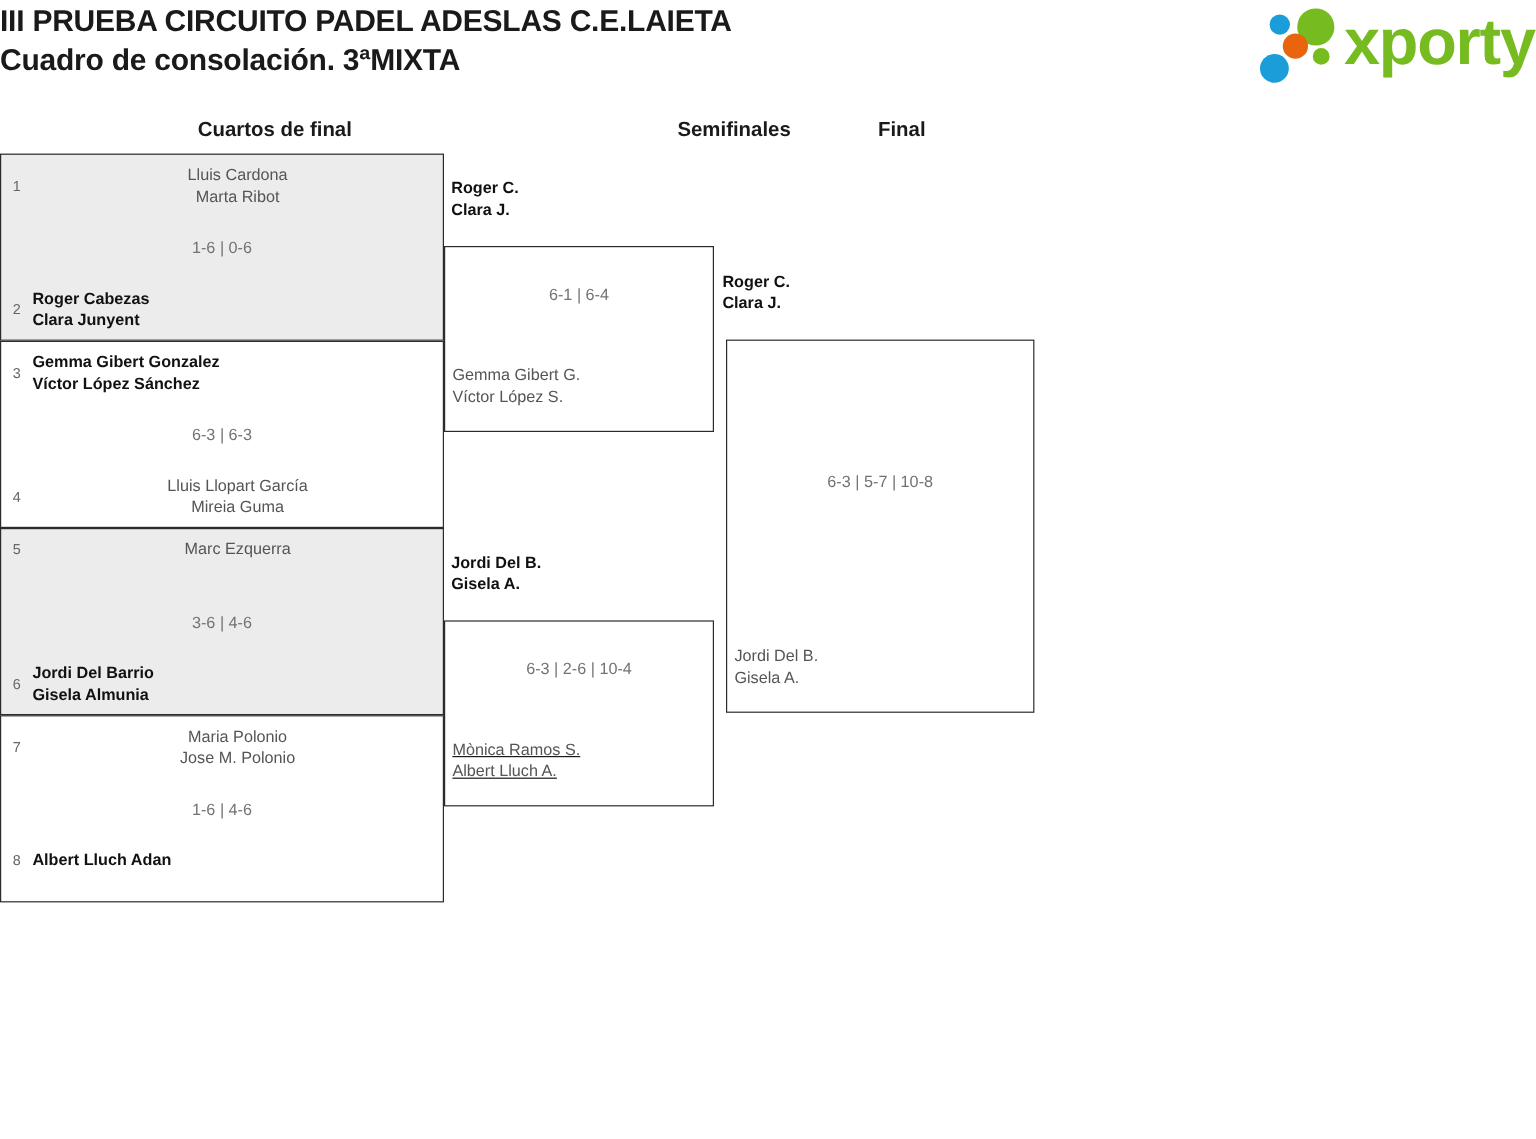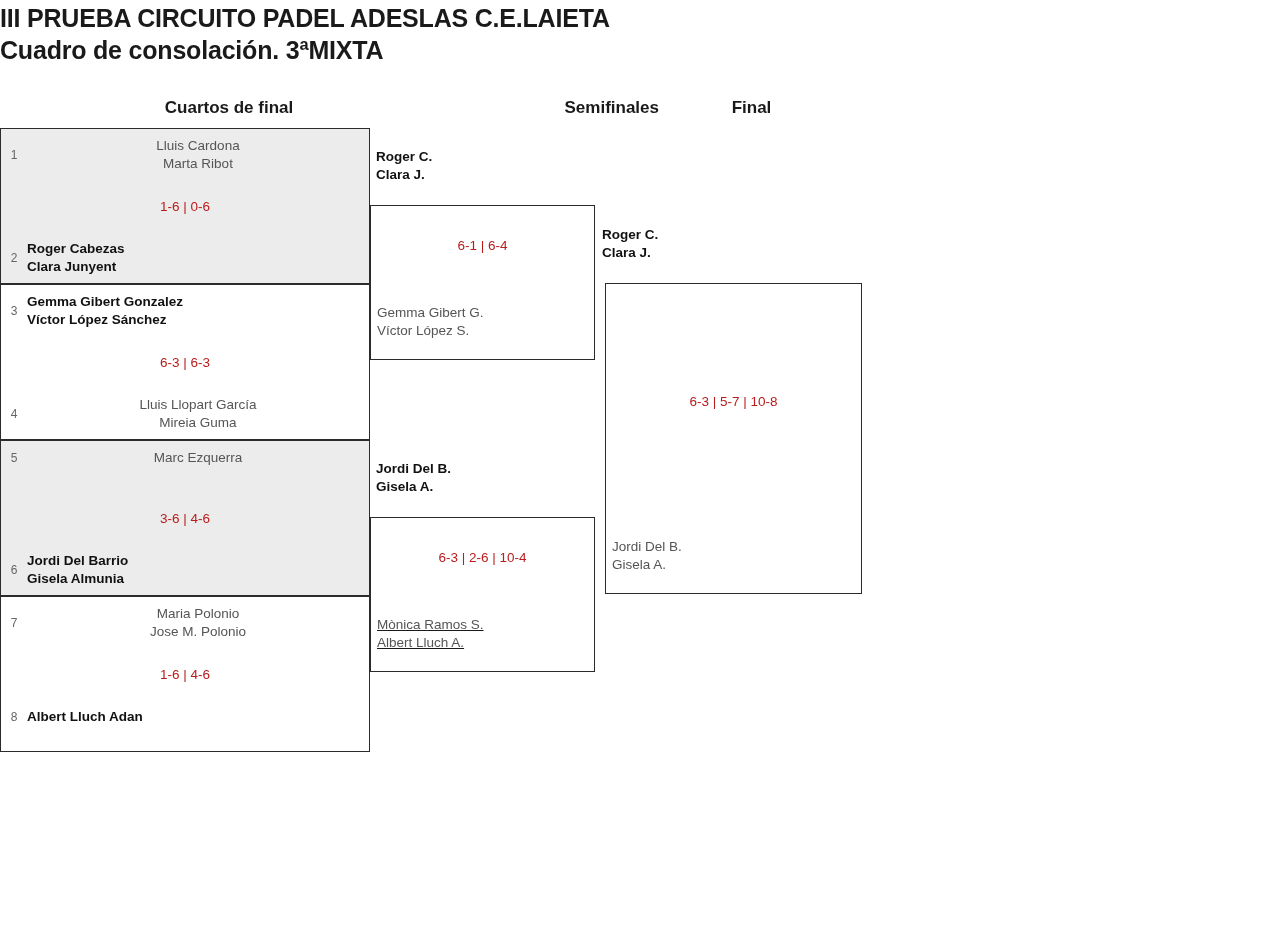--- a/index.html
+++ b/index.html
@@ -66,39 +66,49 @@
   .seed {
     position: absolute; left: 6px; top: 50%;
     transform: translateY(-50%);
     font-size: 12px; color: #666666; font-weight: normal;
     width: 14px; text-align: center;
   }
 
   .score {
     position: absolute; left: 0; width: 100%;
     text-align: center;
-    font-size: 13.5px; color: #b91c1c; line-height: 18px;
+    font-size: 13.5px; color: #737373; line-height: 18px;
   }
 
   
   .adv-team { position: absolute; }
   .adv-team .line { font-size: 13.5px; line-height: 18px; white-space: nowrap; }
   .adv-team.winner .line { font-weight: bold; color: #111111; }
   .adv-team.loser  .line { font-weight: normal; color: #555555; }
 </style>
 </head>
 <body>
 
 <div id="header">
 
   <div id="title-block">
     <div class="title-line">III PRUEBA CIRCUITO PADEL ADESLAS C.E.LAIETA</div>
     <div class="title-line">Cuadro de consolación. 3ªMIXTA</div>
   </div>
 
+  <div id="logo">
+    <div id="logo-dots">
+      <div class="dot" style="left:10px; top:5px; width:17px; height:17px; background:#1b9dd9;"></div>
+      <div class="dot" style="left:33px; top:0px; width:31px; height:31px; background:#76bc21;"></div>
+      <div class="dot" style="left:21px; top:21px; width:21px; height:21px; background:#e8650d;"></div>
+      <div class="dot" style="left:46px; top:33px; width:14px; height:14px; background:#76bc21;"></div>
+      <div class="dot" style="left:2px; top:38px; width:24px; height:24px; background:#1b9dd9;"></div>
+    </div>
+    <div id="logo-word" style="color:#76bc21;">xporty</div>
+  </div>
 
 </div>
 
 <div class="round-head" id="round-head-0">Cuartos de final</div>
 <div class="round-head" id="round-head-1">Semifinales</div>
 <div class="round-head" id="round-head-2">Final</div>
 
 <div id="bracket">
 
   <div class="match-box shaded" style="left:0px; top:128px; width:370px; height:156px;">

